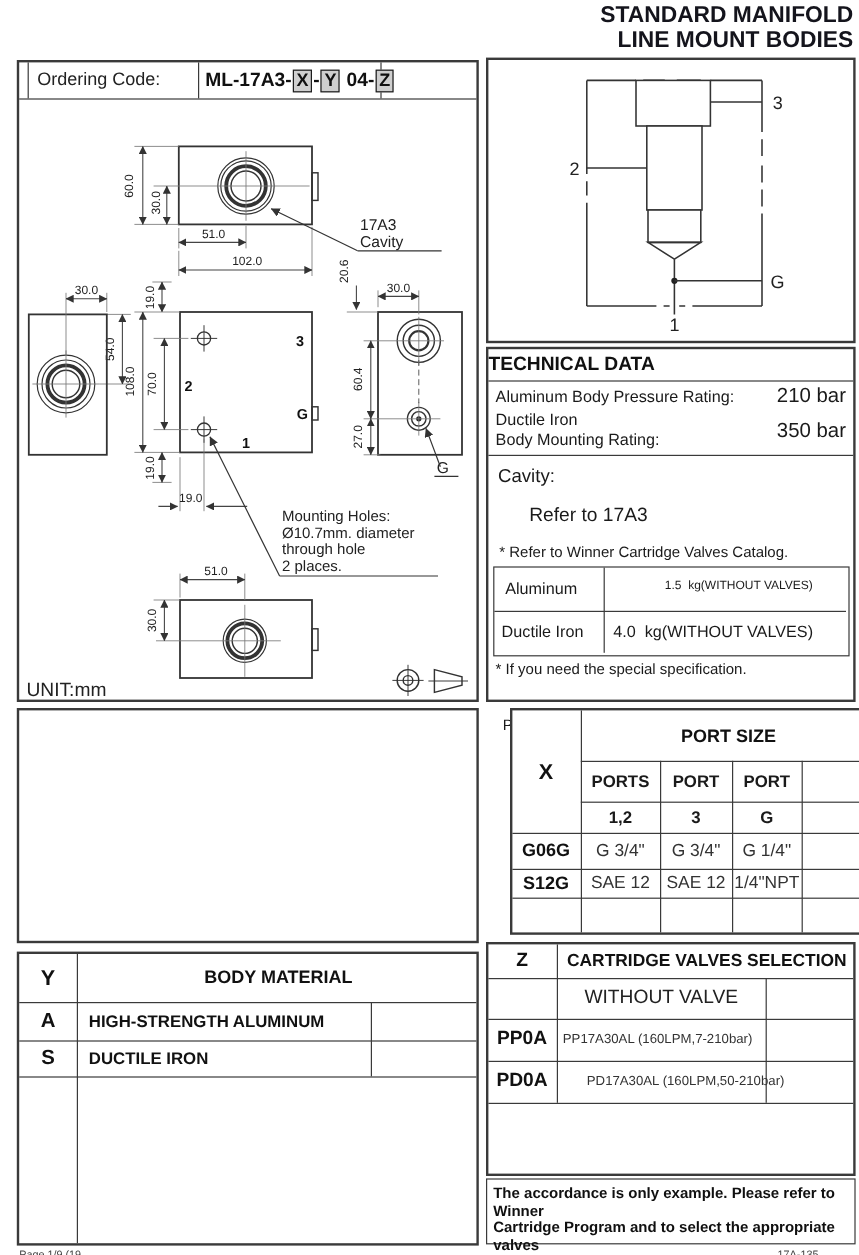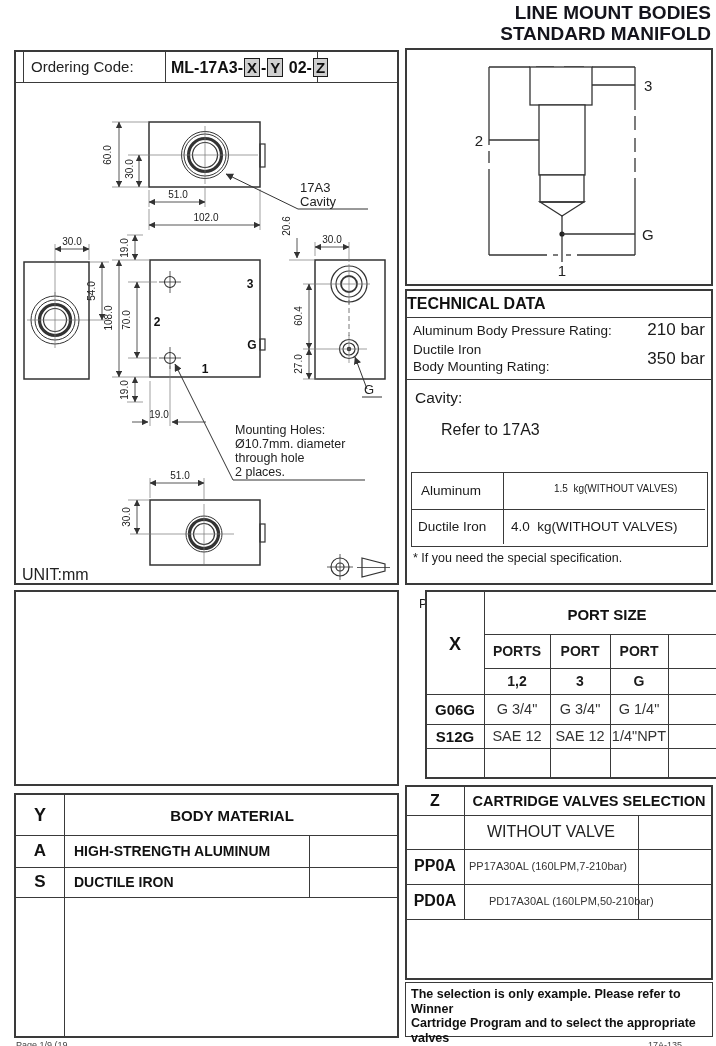--- a/index.html
+++ b/index.html
@@ -22,22 +22,22 @@
   .note-box{font-size:12.5px;font-weight:600;line-height:14.5px;color:#101010;
             padding:4px 5px;box-sizing:border-box;border:1.6px solid #3a3a3a;position:absolute;background:#fff;}
   .footer{position:absolute;font-size:9px;color:#444;}
 </style>
 </head>
 <body>
 
 <div class="page">
 
   <div class="title-block">
+    <div>STANDARD MANIFOLD</div>
     <div>LINE MOUNT BODIES</div>
-    <div>STANDARD MANIFOLD</div>
   </div>
 
   <div class="box" style="left:14px;top:50px;width:385px;height:535px;">
     <svg width="381" height="531" viewBox="0 0 381 531">
       <defs>
         <marker id="arr" viewBox="0 0 10 10" refX="9.5" refY="5" markerWidth="7.5" markerHeight="7.5" orient="auto-start-reverse">
           <path d="M0,0 L10,5 L0,10 z" fill="#333"></path>
         </marker>
       </defs>
 
@@ -206,21 +206,21 @@
     <div class="vl" style="left:7px;top:0;height:30px;"></div>
     <div class="vl" style="left:149px;top:0;height:30px;"></div>
     <div class="vl" style="left:301px;top:0;height:30px;"></div>
     <div class="hl" style="left:0;top:30px;width:381px;"></div>
     <span class="t" style="left:15px;top:6px;font-size:15px;color:#222;">Ordering Code:</span>
     <span class="t code-line" style="left:155px;top:4px;height:23px;">
       <span>ML-17A3-</span>
         <span class="kbox">X</span>
         <span>-</span>
         <span class="kbox">Y</span>
-        <span style="white-space:pre;"> 02-</span>
+        <span style="white-space:pre;"> 04-</span>
         <span class="kbox">Z</span>
     </span>
   </div>
 
   <div class="box" style="left:405px;top:48px;width:308px;height:238px;">
     <svg width="304" height="234" viewBox="0 0 304 234">
       <g stroke="#333" stroke-width="1.3" fill="none">
         <line x1="82" y1="17" x2="123" y2="17"></line>
         <line x1="129" y1="17" x2="147" y2="17"></line>
         <line x1="157" y1="17" x2="177" y2="17"></line>
@@ -260,20 +260,21 @@
     <div class="t" style="left:0;top:4px;width:304px;text-align:left;font-weight:bold;font-size:16px;color:#111;">TECHNICAL DATA</div>
     <div class="hl" style="left:0;top:26px;width:304px;"></div>
     <span class="t" style="left:6px;top:32px;font-size:13.5px;">Aluminum Body Pressure Rating:</span>
     <span class="t" style="right:6px;top:29px;font-size:17px;">210 bar</span>
     <span class="t" style="left:6px;top:51px;font-size:13.5px;">Ductile Iron</span>
     <span class="t" style="left:6px;top:68px;font-size:13.5px;">Body Mounting Rating:</span>
     <span class="t" style="right:6px;top:58px;font-size:17px;">350 bar</span>
     <div class="hl" style="left:0;top:88px;width:304px;"></div>
     <span class="t" style="left:8px;top:98px;font-size:15.5px;">Cavity:</span>
     <span class="t" style="left:34px;top:130px;font-size:16px;">Refer to 17A3</span>
+    <span class="t" style="left:9px;top:162px;font-size:12.5px;">* Refer to Winner Cartridge Valves Catalog.</span>
 
     <div style="position:absolute;left:4px;top:181px;width:297px;height:75px;border:1.6px solid #3a3a3a;box-sizing:border-box;">
       <div class="vl" style="left:91px;top:0;height:71px;"></div>
       <div class="hl" style="left:0;top:36px;width:293px;"></div>
       <span class="t" style="left:9px;top:10px;font-size:13.5px;">Aluminum</span>
       <span class="t" style="left:99px;top:10px;font-size:10px;white-space:pre;margin-left:43px;">1.5  kg(WITHOUT VALVES)</span>
       <span class="t" style="left:6px;top:46px;font-size:13.5px;">Ductile Iron</span>
       <span class="t" style="left:99px;top:46px;font-size:13.5px;white-space:pre;">4.0  kg(WITHOUT VALVES)</span>
     </div>
     <span class="t" style="left:6px;top:260px;font-size:12.5px;">* If you need the special specification.</span>
@@ -334,21 +335,21 @@
     <span class="t c" style="left:28px;top:14px;font-weight:bold;font-size:16px;color:#111;">Z</span>
     <span class="t c" style="left:182px;top:14px;font-weight:bold;font-size:14.5px;color:#111;">CARTRIDGE VALVES SELECTION</span>
     <span class="t c" style="left:144px;top:45px;font-size:16px;color:#222;">WITHOUT VALVE</span>
     <span class="t c" style="left:28px;top:79px;font-weight:bold;font-size:16px;color:#111;">PP0A</span>
     <span class="t" style="left:62px;top:73px;font-size:11px;color:#333;">PP17A30AL (160LPM,7-210bar)</span>
     <span class="t c" style="left:28px;top:114px;font-weight:bold;font-size:16px;color:#111;">PD0A</span>
     <span class="t" style="left:62px;top:108px;font-size:11px;color:#333;margin-left:20px;">PD17A30AL (160LPM,50-210bar)</span>
   </div>
 
   <div class="note-box" style="left:405px;top:982px;width:308px;height:55px;">
-    <div>The selection is only example. Please refer to Winner</div>
+    <div>The accordance is only example. Please refer to Winner</div>
     <div>Cartridge Program and to select the appropriate valves</div>
     <div>and maniflods assembly in accordance with request</div>
 
   </div>
 
   <span class="footer" style="left:16px;top:1040px;">Page 1/9 (19</span>
   <span class="footer" style="left:648px;top:1040px;">17A-135</span>
 
 </div>
 

